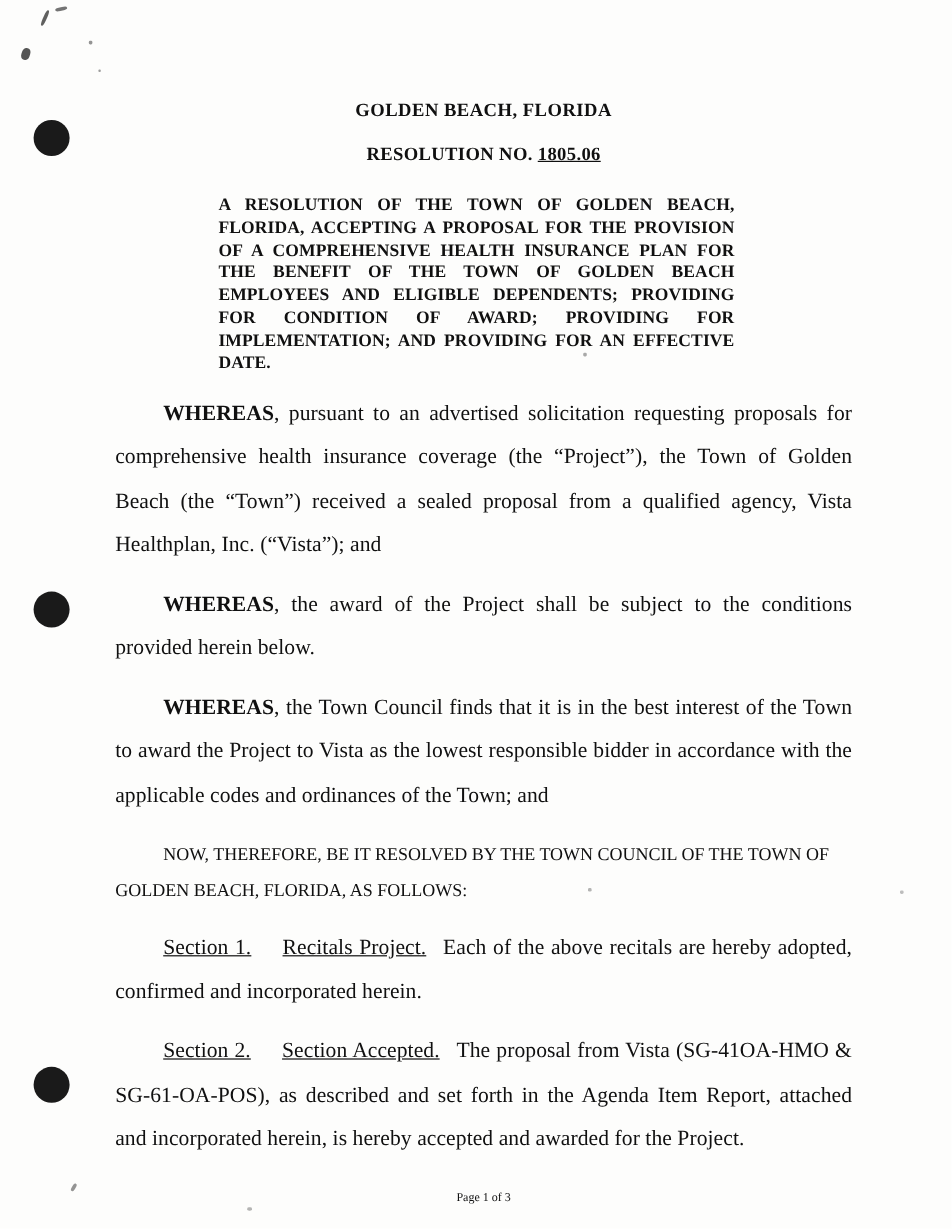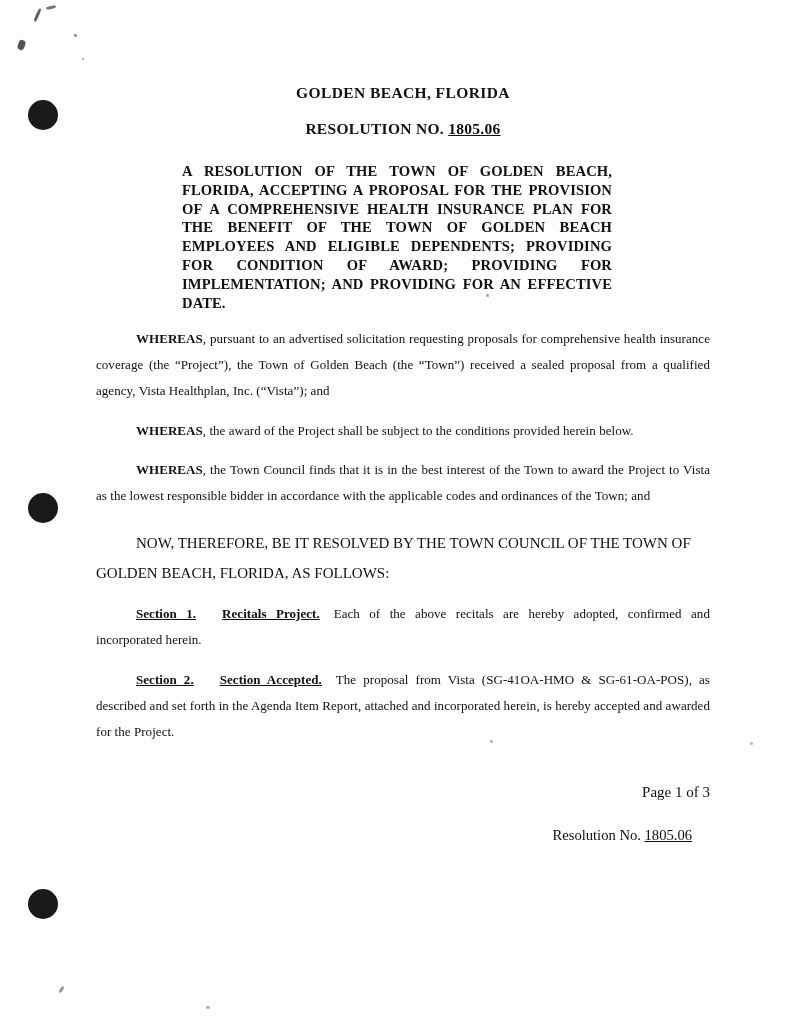--- a/index.html
+++ b/index.html
@@ -76,21 +76,21 @@
     width: 430px;
     font-weight: bold;
     font-size: 14.6px;
     line-height: 1.29;
     text-align: justify;
     text-align-last: left;
     letter-spacing: .1px;
   }
 
   p.body {
-    font-size: 13px;
+    font-size: 18px;
     line-height: 2.03;
     text-align: justify;
     margin: 13px 0 0 0;
     letter-spacing: .05px;
   }
   p.body .indent {
     display: inline-block;
     width: 40px;
   }
   p.body b { font-weight: bold; }
@@ -98,30 +98,30 @@
   p.resolved {
     font-size: 15px;
     font-weight: normal;
     line-height: 2.0;
     text-align: left;
     margin: 18px 0 0 0;
   }
   p.resolved .indent { display:inline-block; width: 40px; }
 
   .sect-label {
-    font-weight: bold;
+    font-weight: normal;
     text-decoration: underline;
   }
   .sect-gap { display: inline-block; width: 26px; }
   .sect-gap-sm { display: inline-block; width: 14px; }
 
   .page-num {
-    margin-top: 38px;
-    text-align: right;
-    font-size: 15px;
+    margin-top: 26px;
+    text-align: center;
+    font-size: 10px;
   }
   .footer-res {
     margin-top: 26px;
     text-align: right;
     font-size: 14.6px;
     padding-right: 18px;
   }
   .footer-res .num { text-decoration: underline; }
 </style>
 </head>

